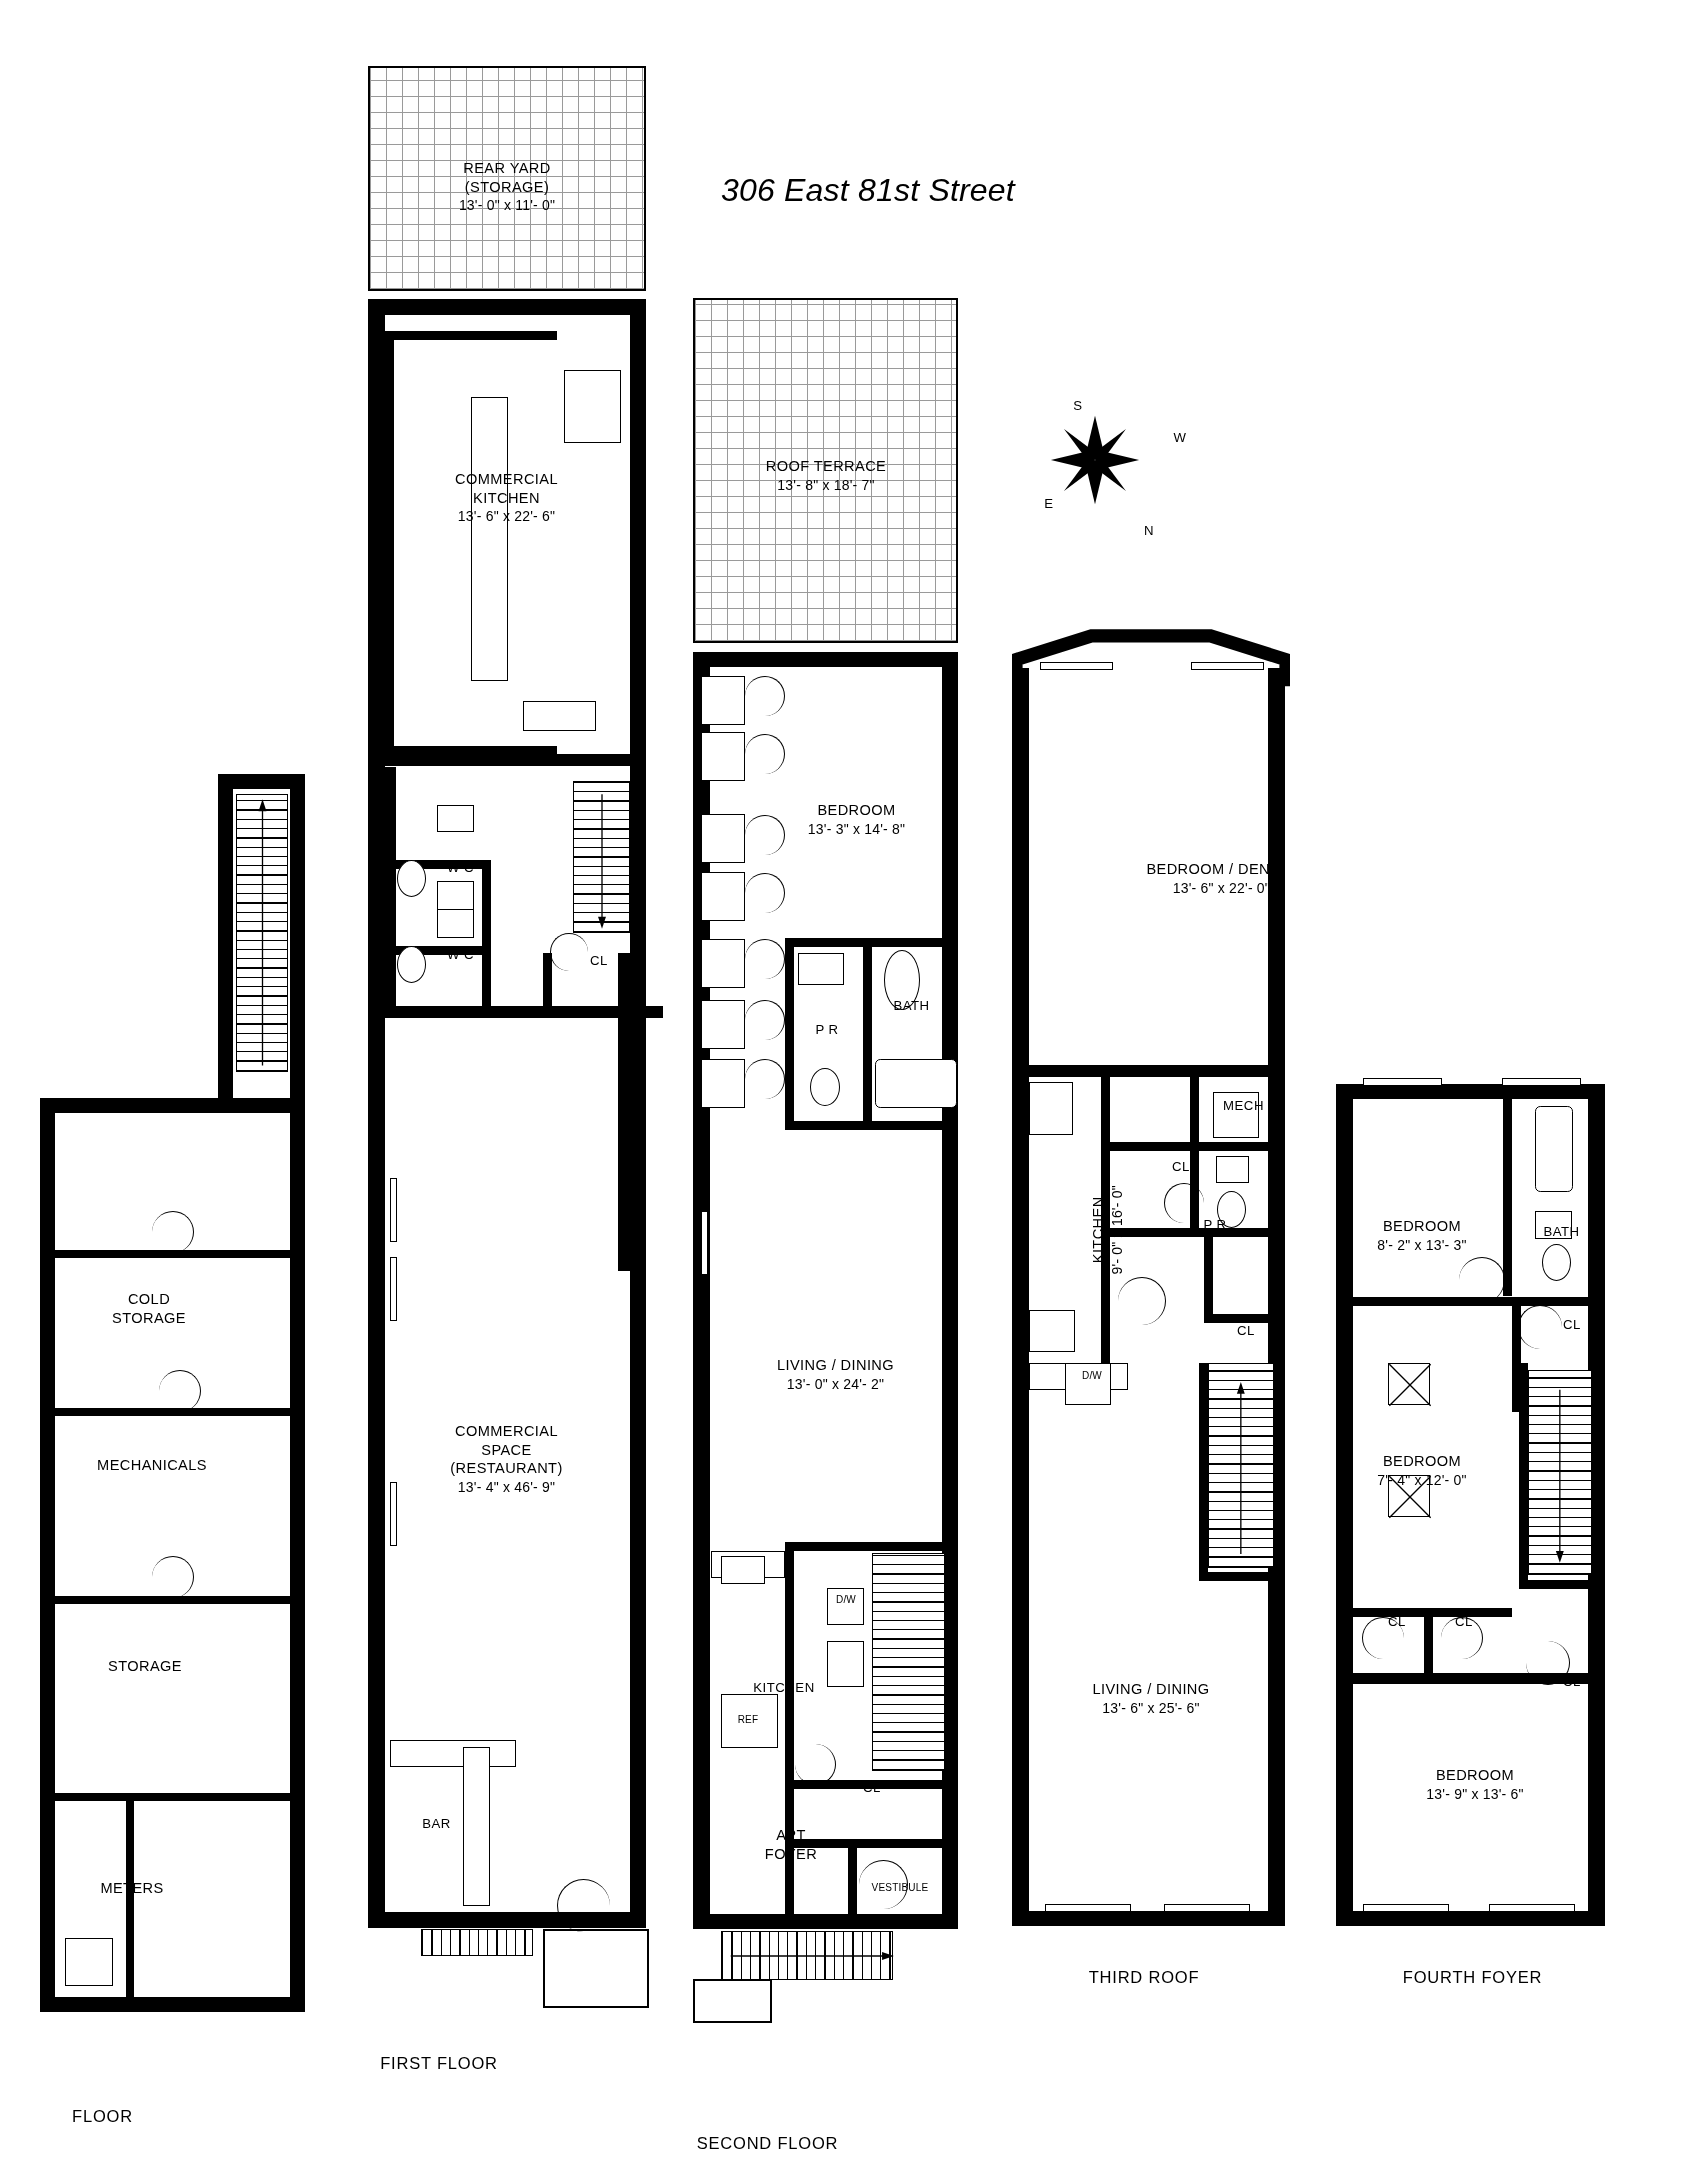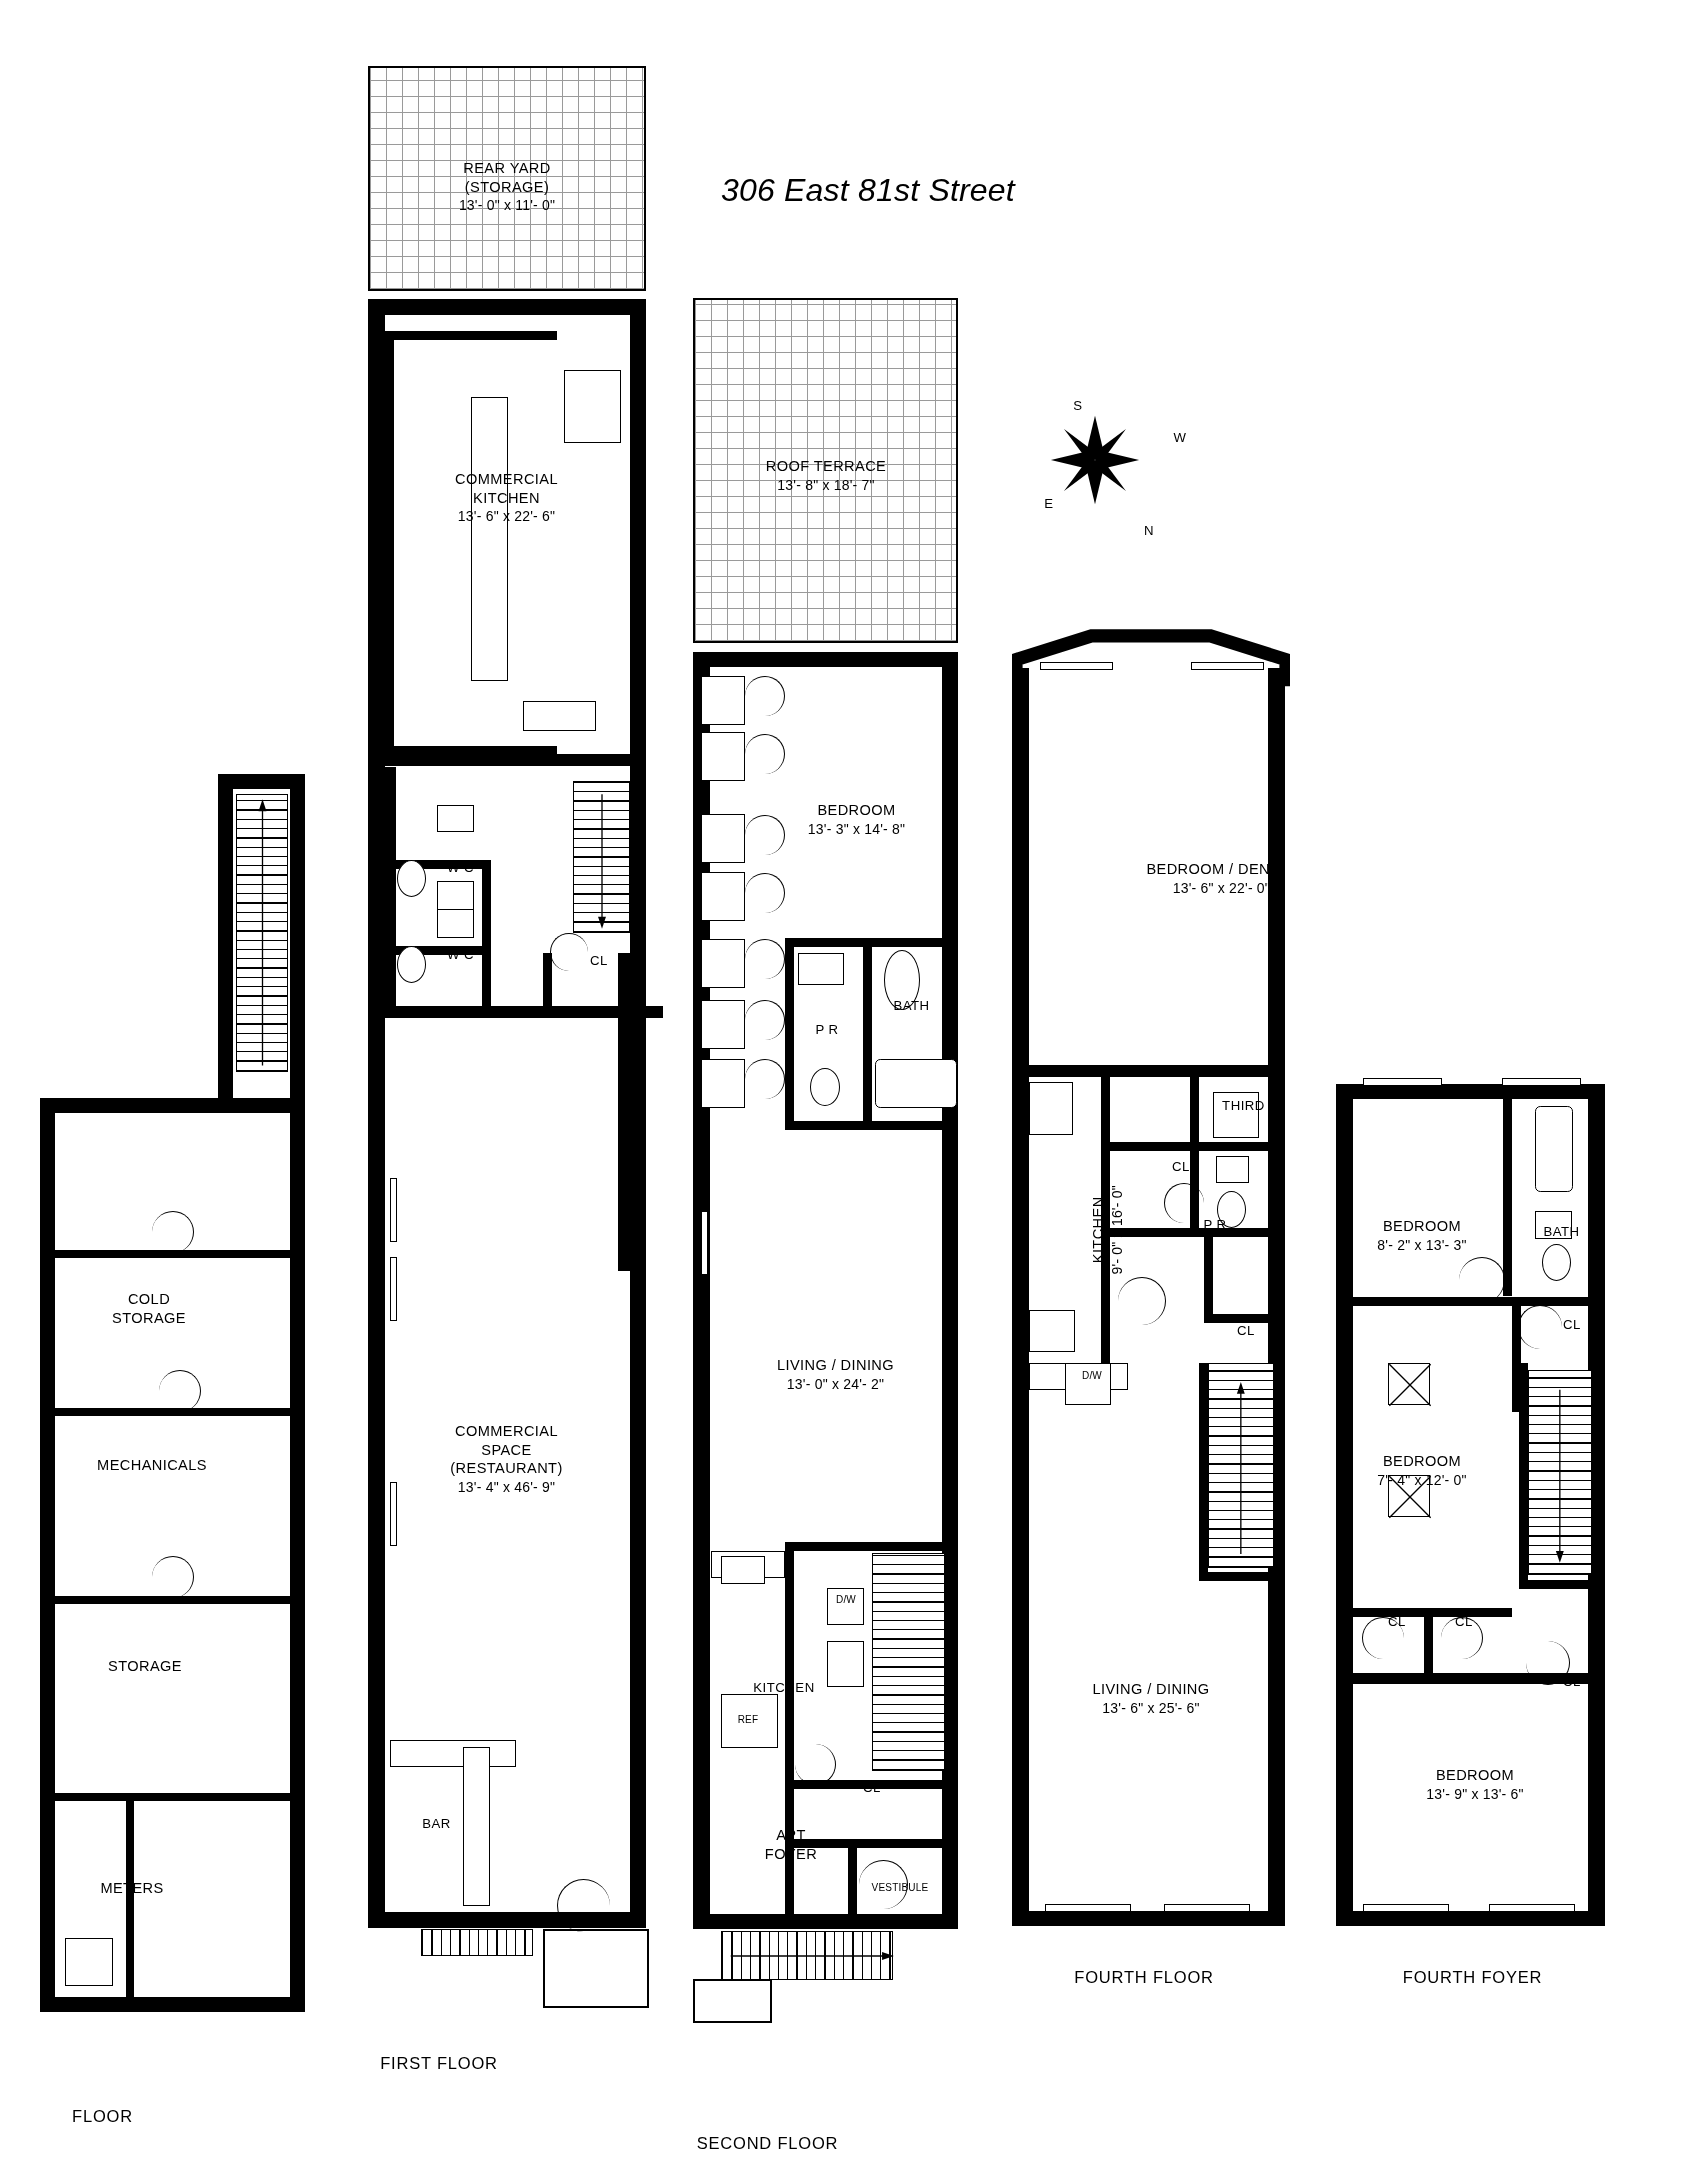--- a/index.html
+++ b/index.html
@@ -261,27 +261,27 @@
       <polygon points="50,28 44,46 56,46" fill="#000"></polygon>
     </svg>
     <div class="wall" style="left:1199px;top:1363px;width:9.3px;height:218px;"></div>
     <div class="wall" style="left:1199px;top:1572px;width:86px;height:9.3px;"></div>
 
     <div class="fix" style="left:1045px;top:1904px;width:86px;height:8px;"></div>
     <div class="fix" style="left:1164px;top:1904px;width:86px;height:8px;"></div>
 
     <div class="lbl rm" style="left:1032px;top:860px;width:238px;text-align:right;">BEDROOM / DEN<br><span class="dim">13'- 6" x 22'- 0"</span></div>
     <div class="lbl rm vert" style="left:1012px;top:1211px;width:192px;">KITCHEN<br><span class="dim">9'- 0" x 16'- 0"</span></div>
-    <div class="lbl sm" style="left:1204px;top:1098px;width:79px;">THIRD</div>
+    <div class="lbl sm" style="left:1204px;top:1098px;width:79px;">MECH</div>
     <div class="lbl sm" style="left:1151px;top:1159px;width:60px;">CL</div>
     <div class="lbl sm" style="left:1182px;top:1217px;width:66px;">P R</div>
     <div class="lbl sm" style="left:1216px;top:1323px;width:60px;">CL</div>
     <div class="lbl xsm" style="left:1072px;top:1370px;width:40px;">D/W</div>
     <div class="lbl rm" style="left:1032px;top:1680px;width:238px;">LIVING / DINING<br><span class="dim">13'- 6" x 25'- 6"</span></div>
-    <div class="floorlbl" style="left:1025px;top:1968px;width:238px;">FOURTH FLOOR</div>
+    <div class="floorlbl" style="left:1025px;top:1968px;width:238px;">THIRD ROOF</div>
   </div>
 
   <div>
     <div class="wall" style="left:1336px;top:1084px;width:269px;height:14.6px;"></div>
     <div class="wall" style="left:1336px;top:1084px;width:17px;height:842px;"></div>
     <div class="wall" style="left:1588px;top:1084px;width:17px;height:842px;"></div>
     <div class="wall" style="left:1336px;top:1911px;width:269px;height:14.6px;"></div>
 
     <div class="fix" style="left:1363px;top:1078px;width:79px;height:8px;"></div>
     <div class="fix" style="left:1502px;top:1078px;width:79px;height:8px;"></div>

